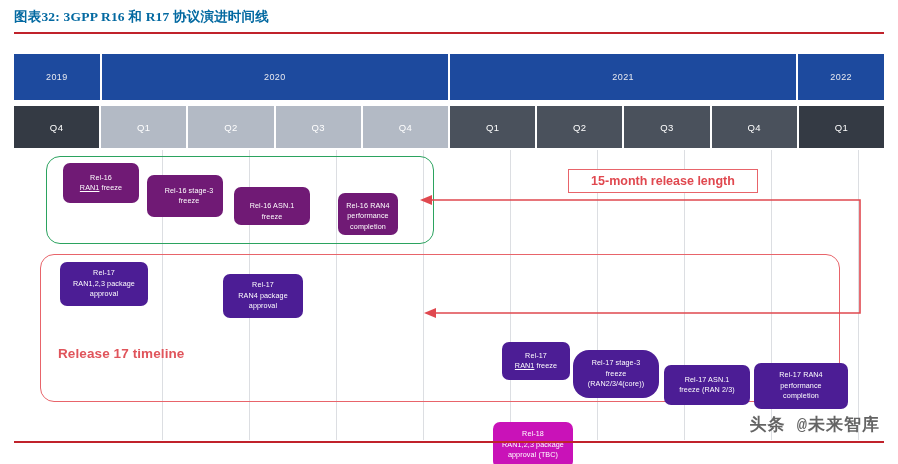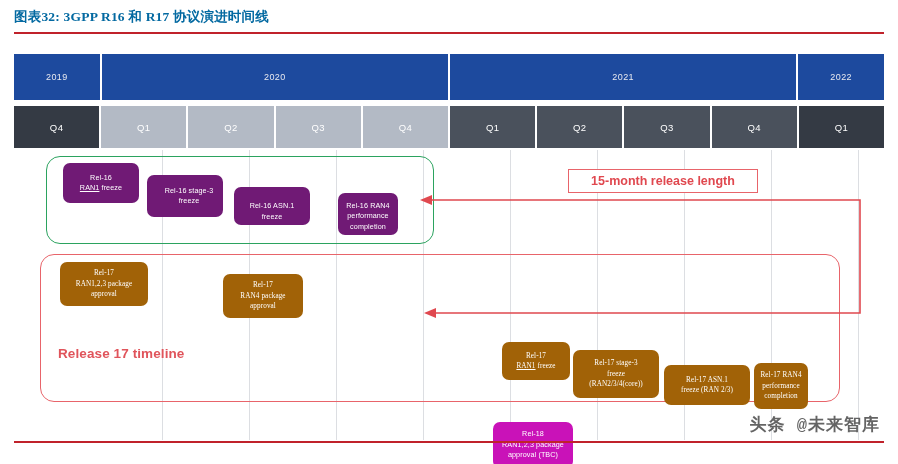--- a/index.html
+++ b/index.html
@@ -141,21 +141,21 @@
     align-items: center;
     justify-content: center;
     text-align: center;
     color: #ffffff;
     font-size: 7.2px;
     line-height: 1.45;
     padding: 3px 4px;
     letter-spacing: 0.1px;
   }
   .node-green { background: #701a75; }
-  .node-red { background: #a16207; font-family: Liberation Serif, serif; }
+  .node-red { background: #4c1d95; }
   .node-magenta { background: #C912B8; }
   .node u { text-decoration: underline; }
 
   
   #release-length-label {
     position: absolute;
     left: 568px;
     top: 169px;
     width: 190px;
     height: 24px;
@@ -315,36 +315,36 @@
       </div>
     </div>
 
     <div class="node node-red" style="left:488px; top:192px; width:68px; height:38px;">
       <div>
         <div>Rel-17</div>
         <div><u>RAN1</u> freeze</div>
       </div>
     </div>
 
-    <div class="node node-red" style="left:559px; top:200px; width:86px; height:48px;">
+    <div class="node node-red" style="left:559px; top:200px; width:86px; height:48px;border-radius:16px;">
       <div>
         <div>Rel-17 stage-3</div>
         <div>freeze</div>
         <div>(RAN2/3/4(core))</div>
       </div>
     </div>
 
     <div class="node node-red" style="left:650px; top:215px; width:86px; height:40px;">
       <div>
         <div>Rel-17 ASN.1</div>
         <div>freeze (RAN 2/3)</div>
       </div>
     </div>
 
-    <div class="node node-red" style="left:740px; top:213px; width:54px; height:46px;">
+    <div class="node node-red" style="left:740px; top:213px; width:94px; height:46px;">
       <div>
         <div>Rel-17 RAN4</div>
         <div>performance</div>
         <div>completion</div>
       </div>
     </div>
 
     <div class="node node-magenta" style="left:479px; top:272px; width:80px; height:46px;">
       <div>
         <div>Rel-18</div>

